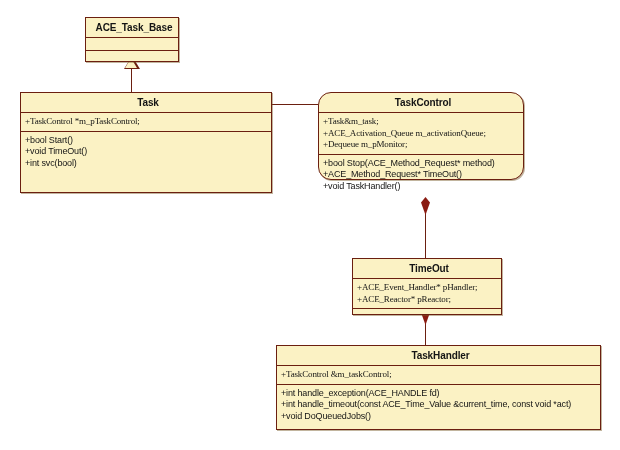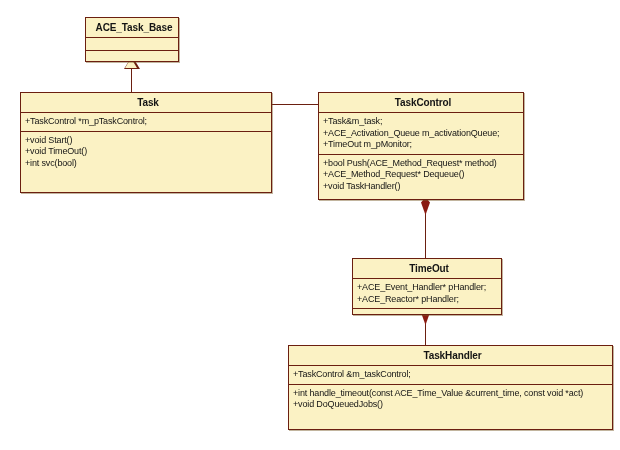--- a/index.html
+++ b/index.html
@@ -39,20 +39,21 @@
     box-sizing: border-box;
     padding: 3px 4px 3px 4px;
     font-size: 9px;
     color: #141414;
     line-height: 11.5px;
     letter-spacing: -0.15px;
     white-space: nowrap;
   }
   .uml-compartment.bordered {
     border-bottom: 1px solid #6b1f10;
+    font-family: Liberation Serif, serif;
   }
   .uml-compartment.empty {
     height: 13px;
     padding: 0;
   }
   .uml-line {
     white-space: nowrap;
   }
 
   
@@ -120,53 +121,54 @@
     <div class="uml-compartment bordered empty"></div>
     <div class="uml-compartment empty"></div>
   </div>
 
   <div class="uml-class" style="left:20px; top:92px; width:252px; height:101px;">
     <div class="uml-name">Task</div>
     <div class="uml-compartment bordered">
       <div class="uml-line">+TaskControl *m_pTaskControl;</div>
     </div>
     <div class="uml-compartment">
-      <div class="uml-line">+void Start()</div>
+      <div class="uml-line">+bool Start()</div>
       <div class="uml-line">+void TimeOut()</div>
       <div class="uml-line">+int svc(bool)</div>
     </div>
   </div>
 
-  <div class="uml-class" style="left:318px; top:92px; width:206px; height:108px;">
+  <div class="uml-class" style="left:318px; top:92px; width:206px; height:88px;border-radius:13px;">
     <div class="uml-name">TaskControl</div>
     <div class="uml-compartment bordered">
       <div class="uml-line">+Task&amp;m_task;</div>
       <div class="uml-line">+ACE_Activation_Queue m_activationQueue;</div>
-      <div class="uml-line">+TimeOut m_pMonitor;</div>
+      <div class="uml-line">+Dequeue m_pMonitor;</div>
     </div>
     <div class="uml-compartment">
-      <div class="uml-line">+bool Push(ACE_Method_Request* method)</div>
-      <div class="uml-line">+ACE_Method_Request* Dequeue()</div>
+      <div class="uml-line">+bool Stop(ACE_Method_Request* method)</div>
+      <div class="uml-line">+ACE_Method_Request* TimeOut()</div>
       <div class="uml-line">+void TaskHandler()</div>
     </div>
   </div>
 
   <div class="uml-class" style="left:352px; top:258px; width:150px; height:57px;">
     <div class="uml-name">TimeOut</div>
     <div class="uml-compartment bordered">
       <div class="uml-line">+ACE_Event_Handler* pHandler;</div>
-      <div class="uml-line">+ACE_Reactor* pHandler;</div>
+      <div class="uml-line">+ACE_Reactor* pReactor;</div>
     </div>
     <div class="uml-compartment empty"></div>
   </div>
 
-  <div class="uml-class" style="left:276px; top:345px; width:325px; height:85px;margin-left:12px;">
+  <div class="uml-class" style="left:276px; top:345px; width:325px; height:85px;">
     <div class="uml-name">TaskHandler</div>
     <div class="uml-compartment bordered">
       <div class="uml-line">+TaskControl &amp;m_taskControl;</div>
     </div>
     <div class="uml-compartment">
+      <div class="uml-line">+int handle_exception(ACE_HANDLE fd)</div>
       <div class="uml-line">+int handle_timeout(const ACE_Time_Value &amp;current_time, const void *act)</div>
       <div class="uml-line">+void DoQueuedJobs()</div>
     </div>
   </div>
 
 </div>
 
 </body></html>

